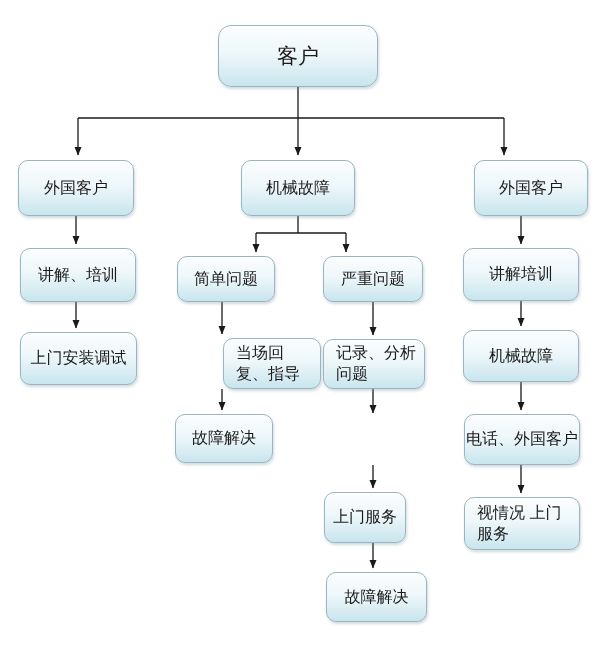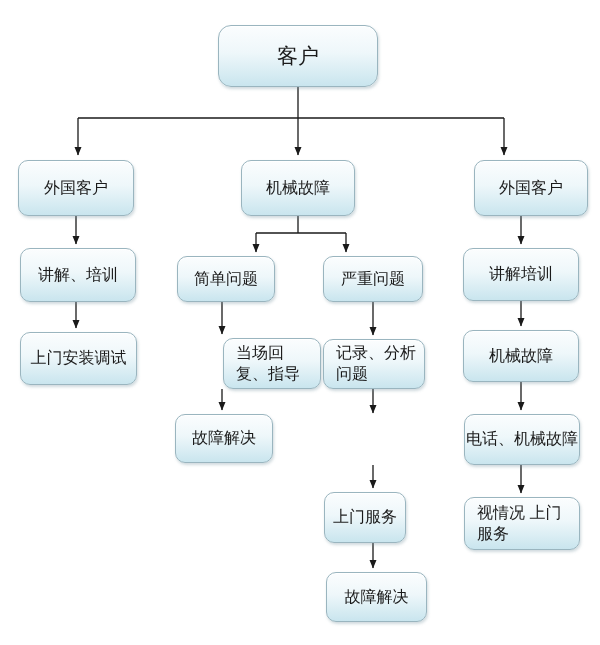--- a/index.html
+++ b/index.html
@@ -88,18 +88,18 @@
   <div class="node n-foreign-customer">外国客户</div>
   <div class="node n-explain-training">讲解、培训</div>
   <div class="node n-simple-problem">简单问题</div>
   <div class="node n-serious-problem">严重问题</div>
   <div class="node n-foreign-explain-training">讲解培训</div>
   <div class="node n-onsite-install-debug">上门安装调试</div>
   <div class="node wrap n-onsite-reply-guide">当场回复、指导</div>
   <div class="node wrap n-record-analyze-problem">记录、分析问题</div>
   <div class="node n-foreign-mechanical-failure">机械故障</div>
   <div class="node n-fault-solved-simple">故障解决</div>
-  <div class="node n-phone-video-guide">电话、机械故障</div>
+  <div class="node n-phone-video-guide">电话、外国客户</div>
   <div class="node n-onsite-service">上门服务</div>
   <div class="node wrap n-situational-onsite-service">视情况 上门服务</div>
   <div class="node n-fault-solved-serious">故障解决</div>
 
 </div>
 
 </body></html>

